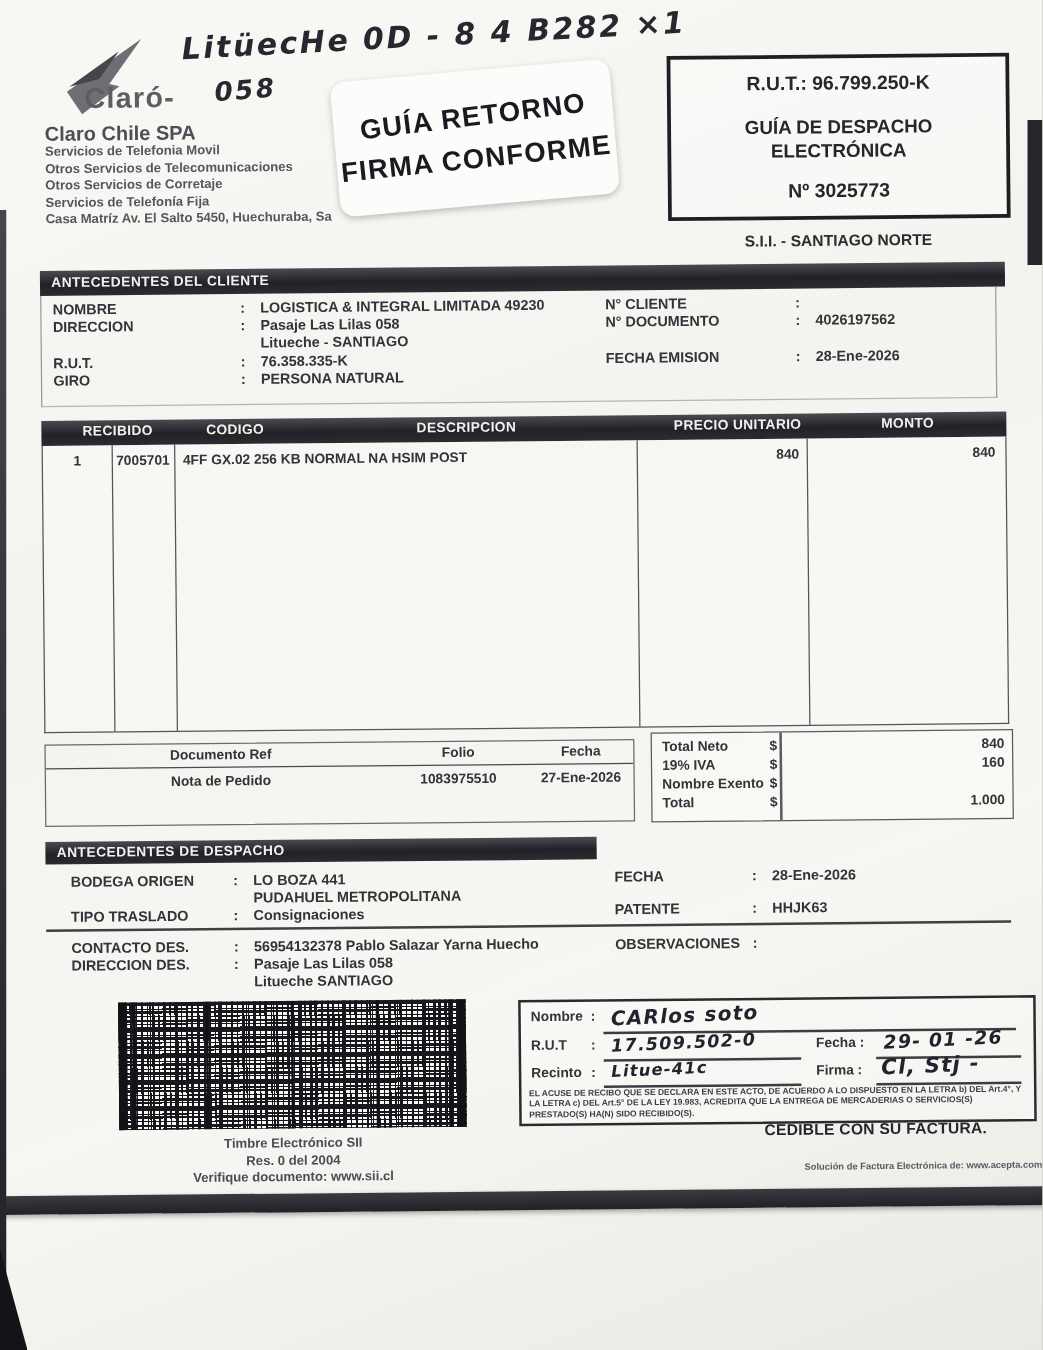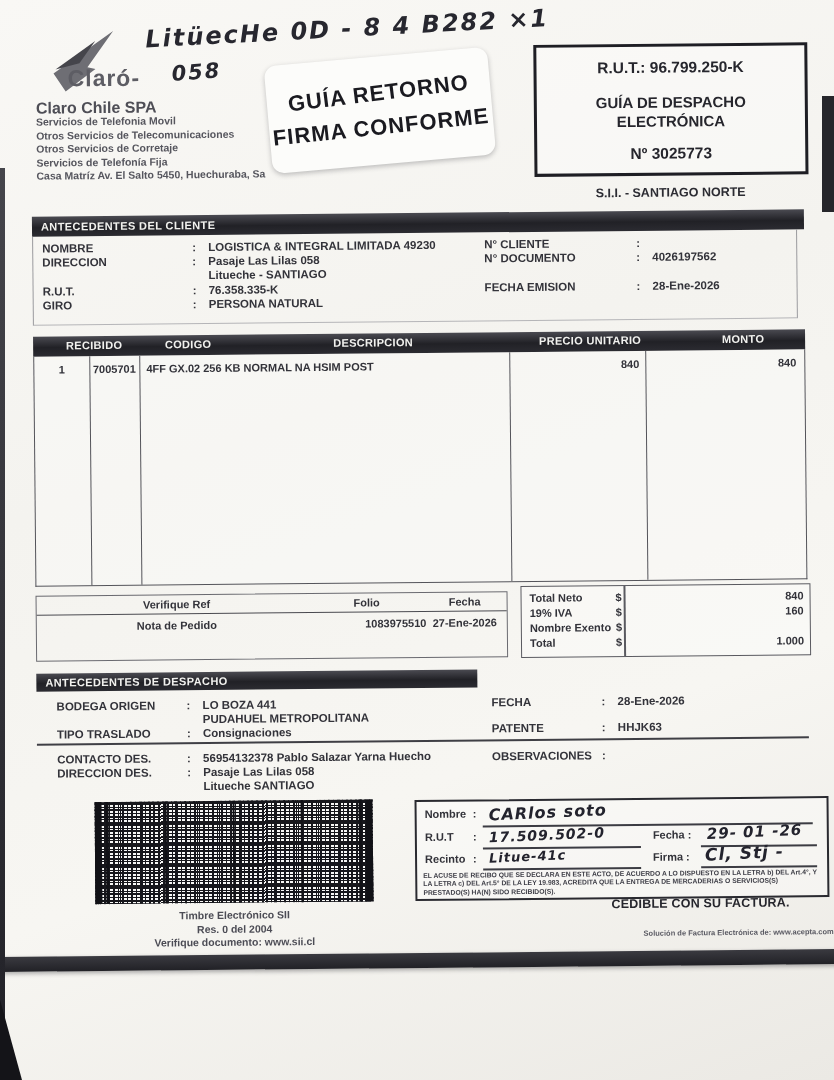--- a/index.html
+++ b/index.html
@@ -187,46 +187,46 @@
       <div class="c">:</div>
       <div class="v">28-Ene-2026</div>
     </div>
 
     <div class="abs tbl">
       <div class="tbl-head sec-bar" style="padding-left:0;">
         <div class="h" style="left:61px;">RECIBIDO</div>
         <div class="h" style="left:155px;">CODIGO</div>
         <div class="h" style="left:340px;">DESCRIPCION</div>
         <div class="h" style="left:557px;">PRECIO UNITARIO</div>
-        <div class="h" style="left:710px;text-align:center;">MONTO</div>
+        <div class="h" style="left:693px;text-align:center;">MONTO</div>
       </div>
       <div class="tbl-body">
         <div class="vl" style="left:55px;"></div>
         <div class="vl" style="left:105px;"></div>
         <div class="vl" style="left:475px;"></div>
         <div class="vl" style="left:611px;"></div>
         <div>
           <div class="cell" style="left:0;top:7px;width:55px;text-align:center;">1</div>
           <div class="cell" style="left:55px;top:7px;width:50px;text-align:center;">7005701</div>
           <div class="cell" style="left:112px;top:7px;">4FF GX.02 256 KB NORMAL NA HSIM POST</div>
           <div class="cell" style="left:480px;top:7px;width:125px;text-align:right;">840</div>
           <div class="cell" style="left:630px;top:7px;width:132px;text-align:right;">840</div>
         </div>
       </div>
     </div>
 
     <div class="abs refbox">
       <div class="rh">
-        <div class="hc" style="left:140px;">Verifique Ref</div>
+        <div class="hc" style="left:140px;">Documento Ref</div>
         <div class="hc" style="left:330px;">Folio</div>
         <div class="hc" style="left:428px;">Fecha</div>
       </div>
       <div>
         <div class="dc" style="left:140px;">Nota de Pedido</div>
-        <div class="dc" style="left:330px;margin-left:29px;">1083975510</div>
+        <div class="dc" style="left:330px;">1083975510</div>
         <div class="dc" style="left:428px;">27-Ene-2026</div>
       </div>
     </div>
 
     <div class="abs totbox">
       <div class="totdiv"></div>
       <div class="totrow" style="top:4px;">
         <div class="tl">Total Neto</div>
         <div class="tc">$</div>
         <div class="tv">840</div>

